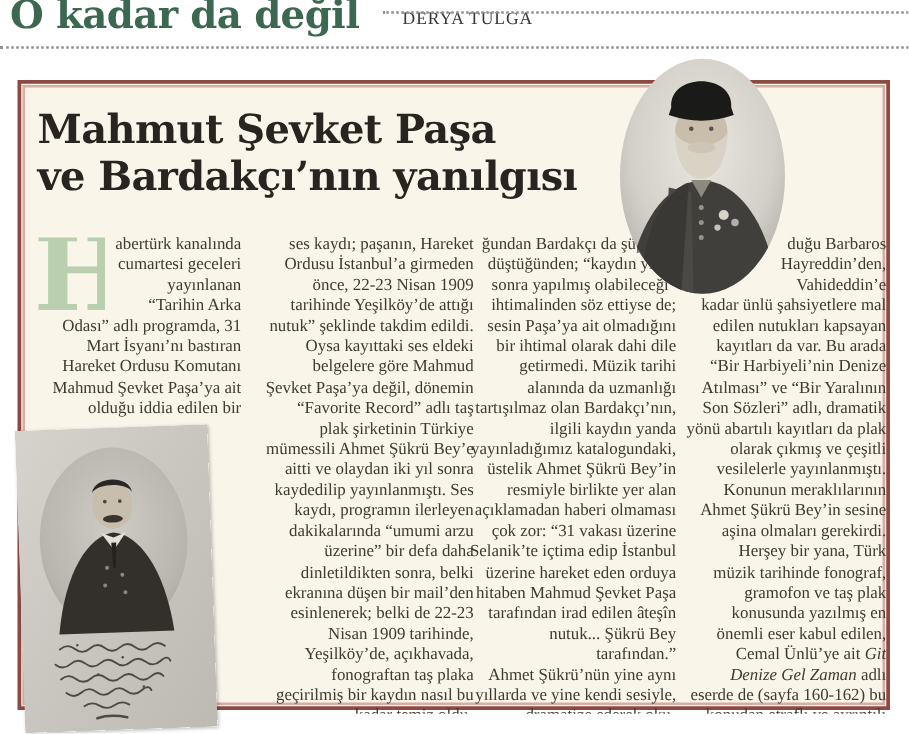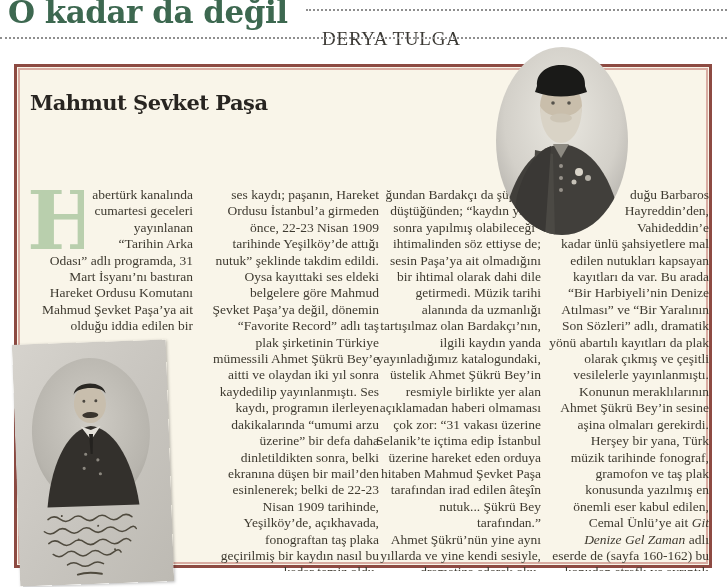--- a/index.html
+++ b/index.html
@@ -3,34 +3,34 @@
 <meta charset="utf-8">
 <style>
   html,body{margin:0;padding:0;background:#ffffff;}
   .page{position:relative;width:727px;height:587px;background:#fff;overflow:hidden;
         font-family:"Liberation Serif",serif;}
 
   
   .masthead-title{position:absolute;left:8px;top:-6px;
     font-family:"DejaVu Serif",serif;font-weight:bold;font-size:31px;
     color:#3d6850;letter-spacing:-0.5px;}
-  .author{position:absolute;left:322px;top:28px;font-size:19px;color:#2e2c28;
+  .author{position:absolute;left:322px;top:8px;font-size:14px;color:#2e2c28;
     letter-spacing:0.8px;color:#3a3833;}
   .rule-top{position:absolute;left:306px;top:9px;width:421px;height:0;
     border-top:2px dotted #8f8f8f;}
   .rule-bottom{position:absolute;left:0;top:37px;width:727px;height:0;
     border-top:2px dotted #8f8f8f;}
 
   
   .box{position:absolute;left:14px;top:64px;width:698px;height:504px;
     background:#f9f5e9;border:3px solid #8d4a42;box-sizing:border-box;}
   .box-inner{position:absolute;inset:1px;border:2px solid #d9aca2;pointer-events:none;}
 
   .headline{position:absolute;left:30px;top:84px;z-index:2;
-    font-family:"DejaVu Serif",serif;font-weight:bold;font-size:21px;line-height:38px;
+    font-family:"DejaVu Serif",serif;font-weight:bold;font-size:32px;line-height:38px;
     color:#282521;letter-spacing:-0.5px;}
 
   
   .col{position:absolute;top:187px;height:384px;overflow:hidden;
     font-size:13.5px;line-height:16.4px;color:#3e3a30;text-align:left;z-index:2;}
   .col p{margin:0;text-align:right;}
   .col p.indent{text-indent:13px;}
   .col1{left:27px;width:166px;height:150px;}
   .col2{left:212px;width:167px;}
   .col3{left:374px;width:167px;}
@@ -55,20 +55,21 @@
   <div class="author">DERYA TULGA</div>
   <div class="rule-top"></div>
   <div class="rule-bottom"></div>
 
   <div class="box">
     <div class="box-inner"></div>
   </div>
 
   <div class="headline">
     <div>Mahmut Şevket Paşa</div>
+    <div>ve Bardakçı’nın yanılgısı</div>
   </div>
 
   <div class="col col1">
     <span class="dropcap">H</span>
     <p>abertürk kanalında cumartesi geceleri yayınlanan “Tarihin Arka Odası” adlı programda, 31 Mart İsyanı’nı bastıran Hareket Ordusu Komutanı Mahmud Şevket Paşa’ya ait olduğu iddia edilen bir</p>
   </div>
 
   <div class="col col2">
     <p>ses kaydı; paşanın, Hareket Ordusu İstanbul’a girmeden önce, 22-23 Nisan 1909 tarihinde Yeşilköy’de attığı nutuk” şeklinde takdim edildi.</p>
     <p class="indent">Oysa kayıttaki ses eldeki belgelere göre Mahmud Şevket Paşa’ya değil, dönemin “Favorite Record” adlı taş plak şirketinin Türkiye mümessili Ahmet Şükrü Bey’e aitti ve olaydan iki yıl sonra kaydedilip yayınlanmıştı. Ses kaydı, programın ilerleyen dakikalarında “umumi arzu üzerine” bir defa daha dinletildikten sonra, belki ekranına düşen bir mail’den esinlenerek; belki de 22-23 Nisan 1909 tarihinde, Yeşilköy’de, açıkhavada, fonograftan taş plaka geçirilmiş bir kaydın nasıl bu kadar temiz oldu-</p>

